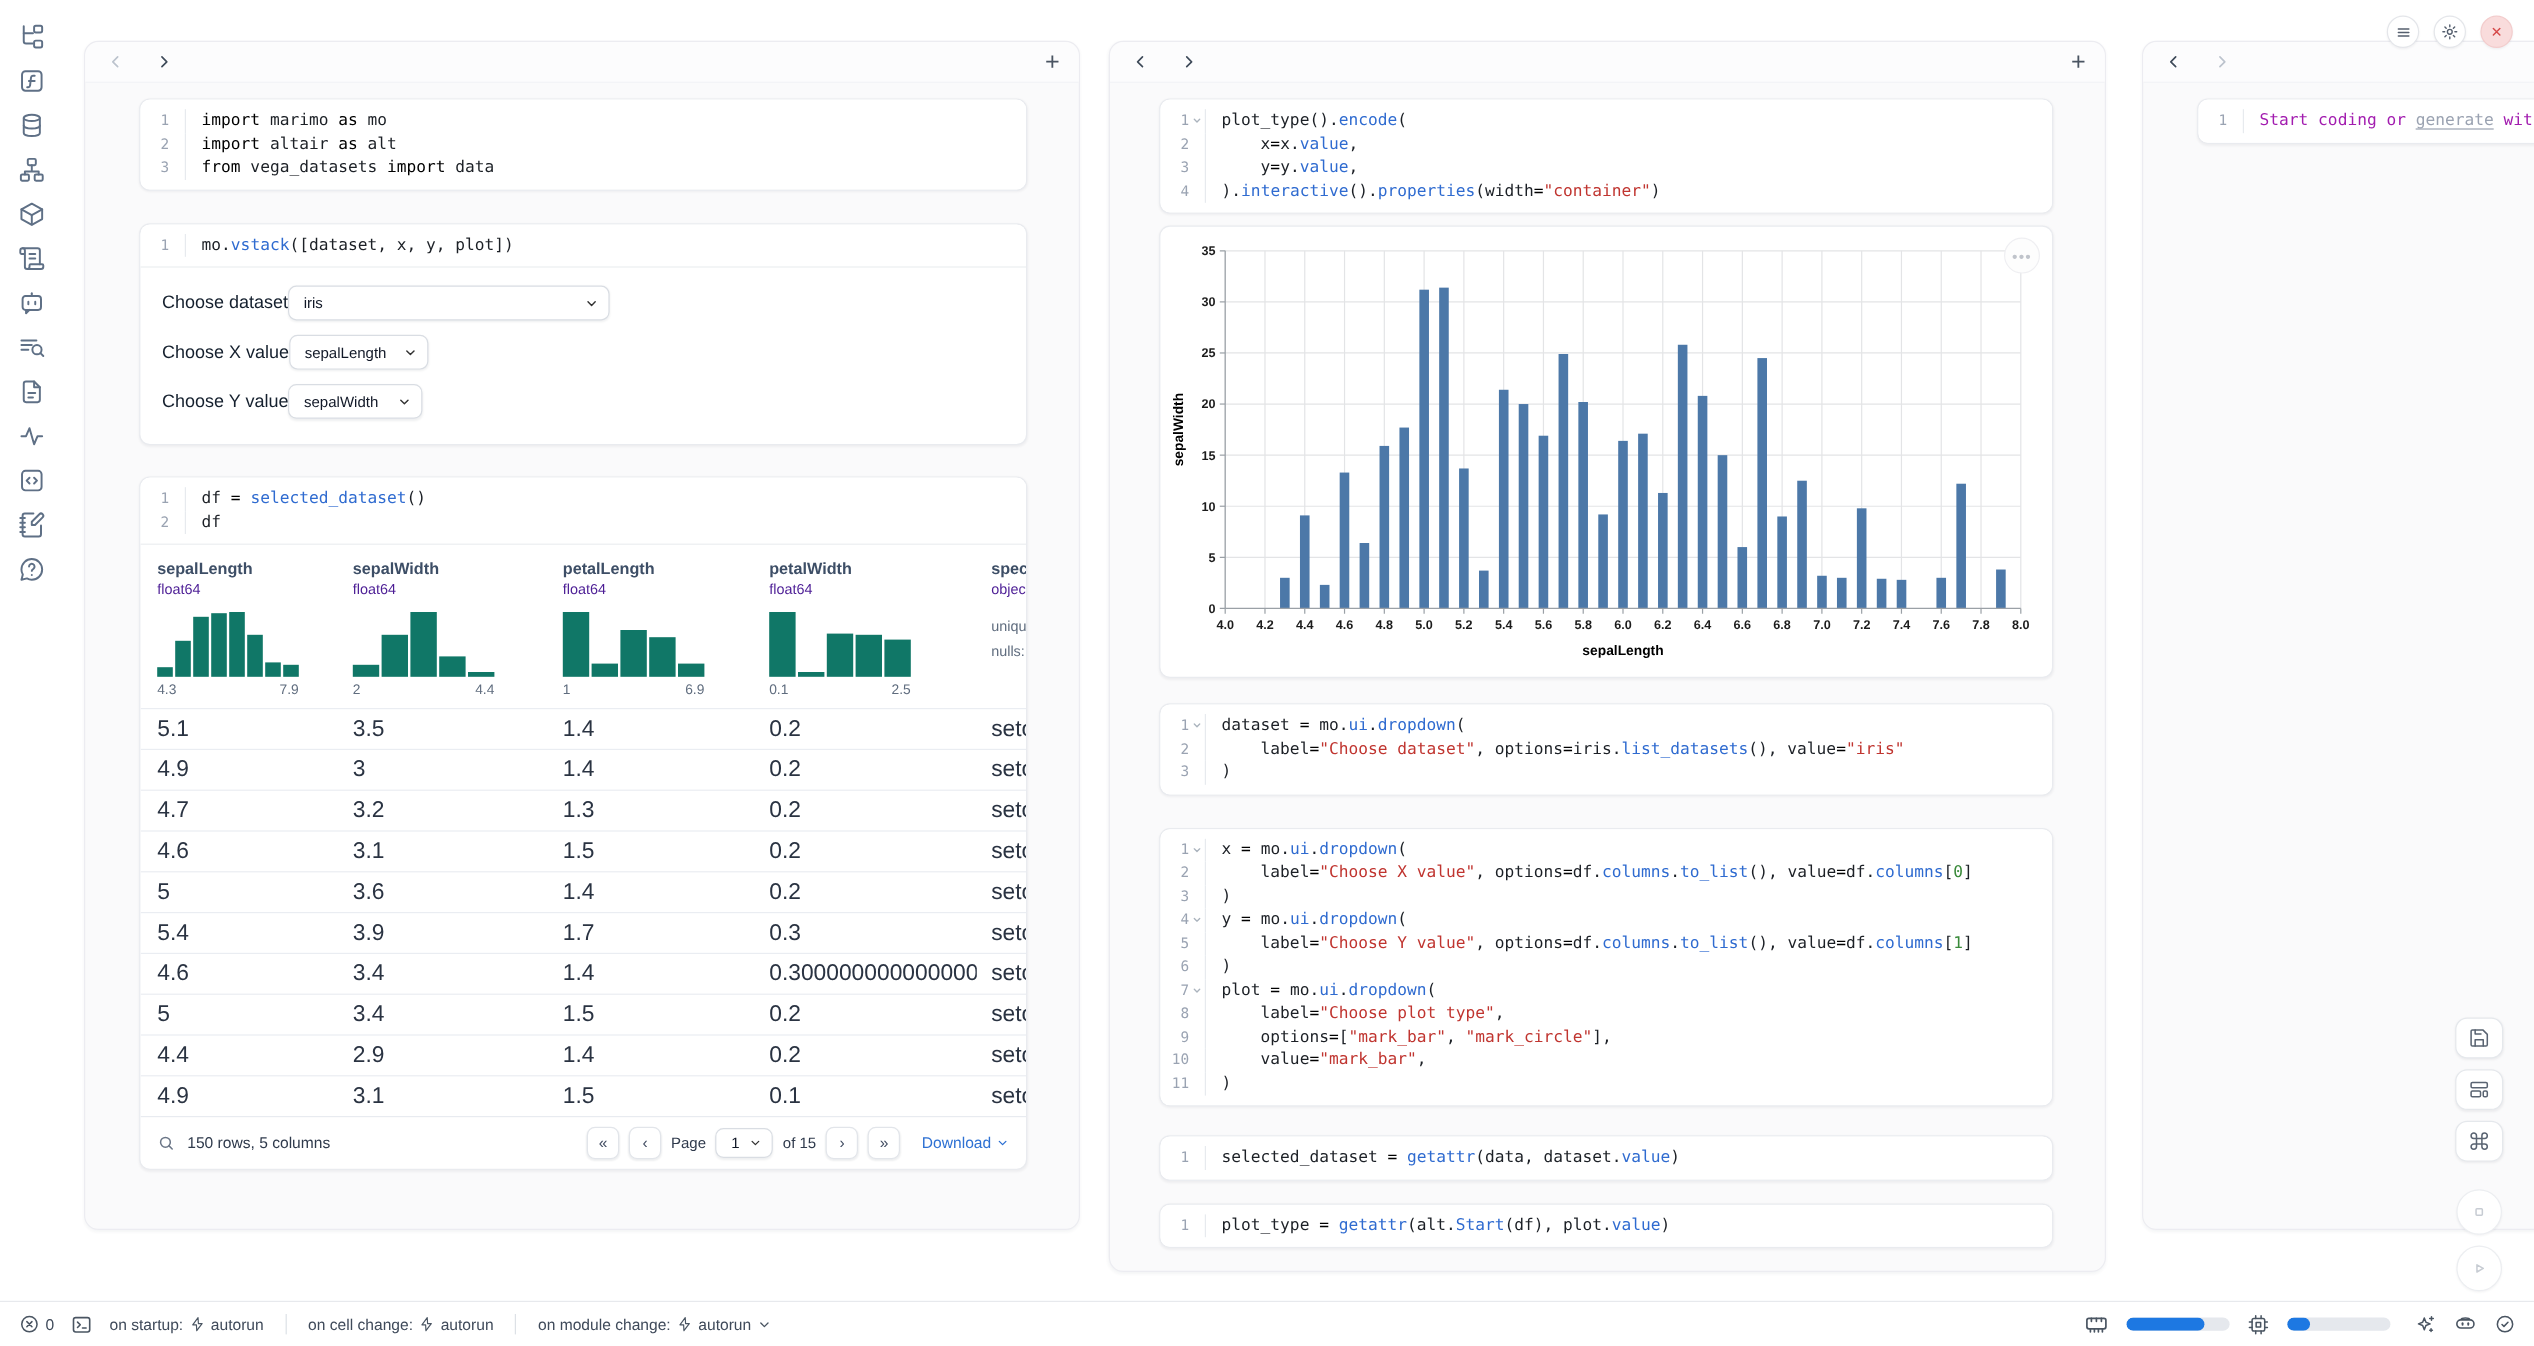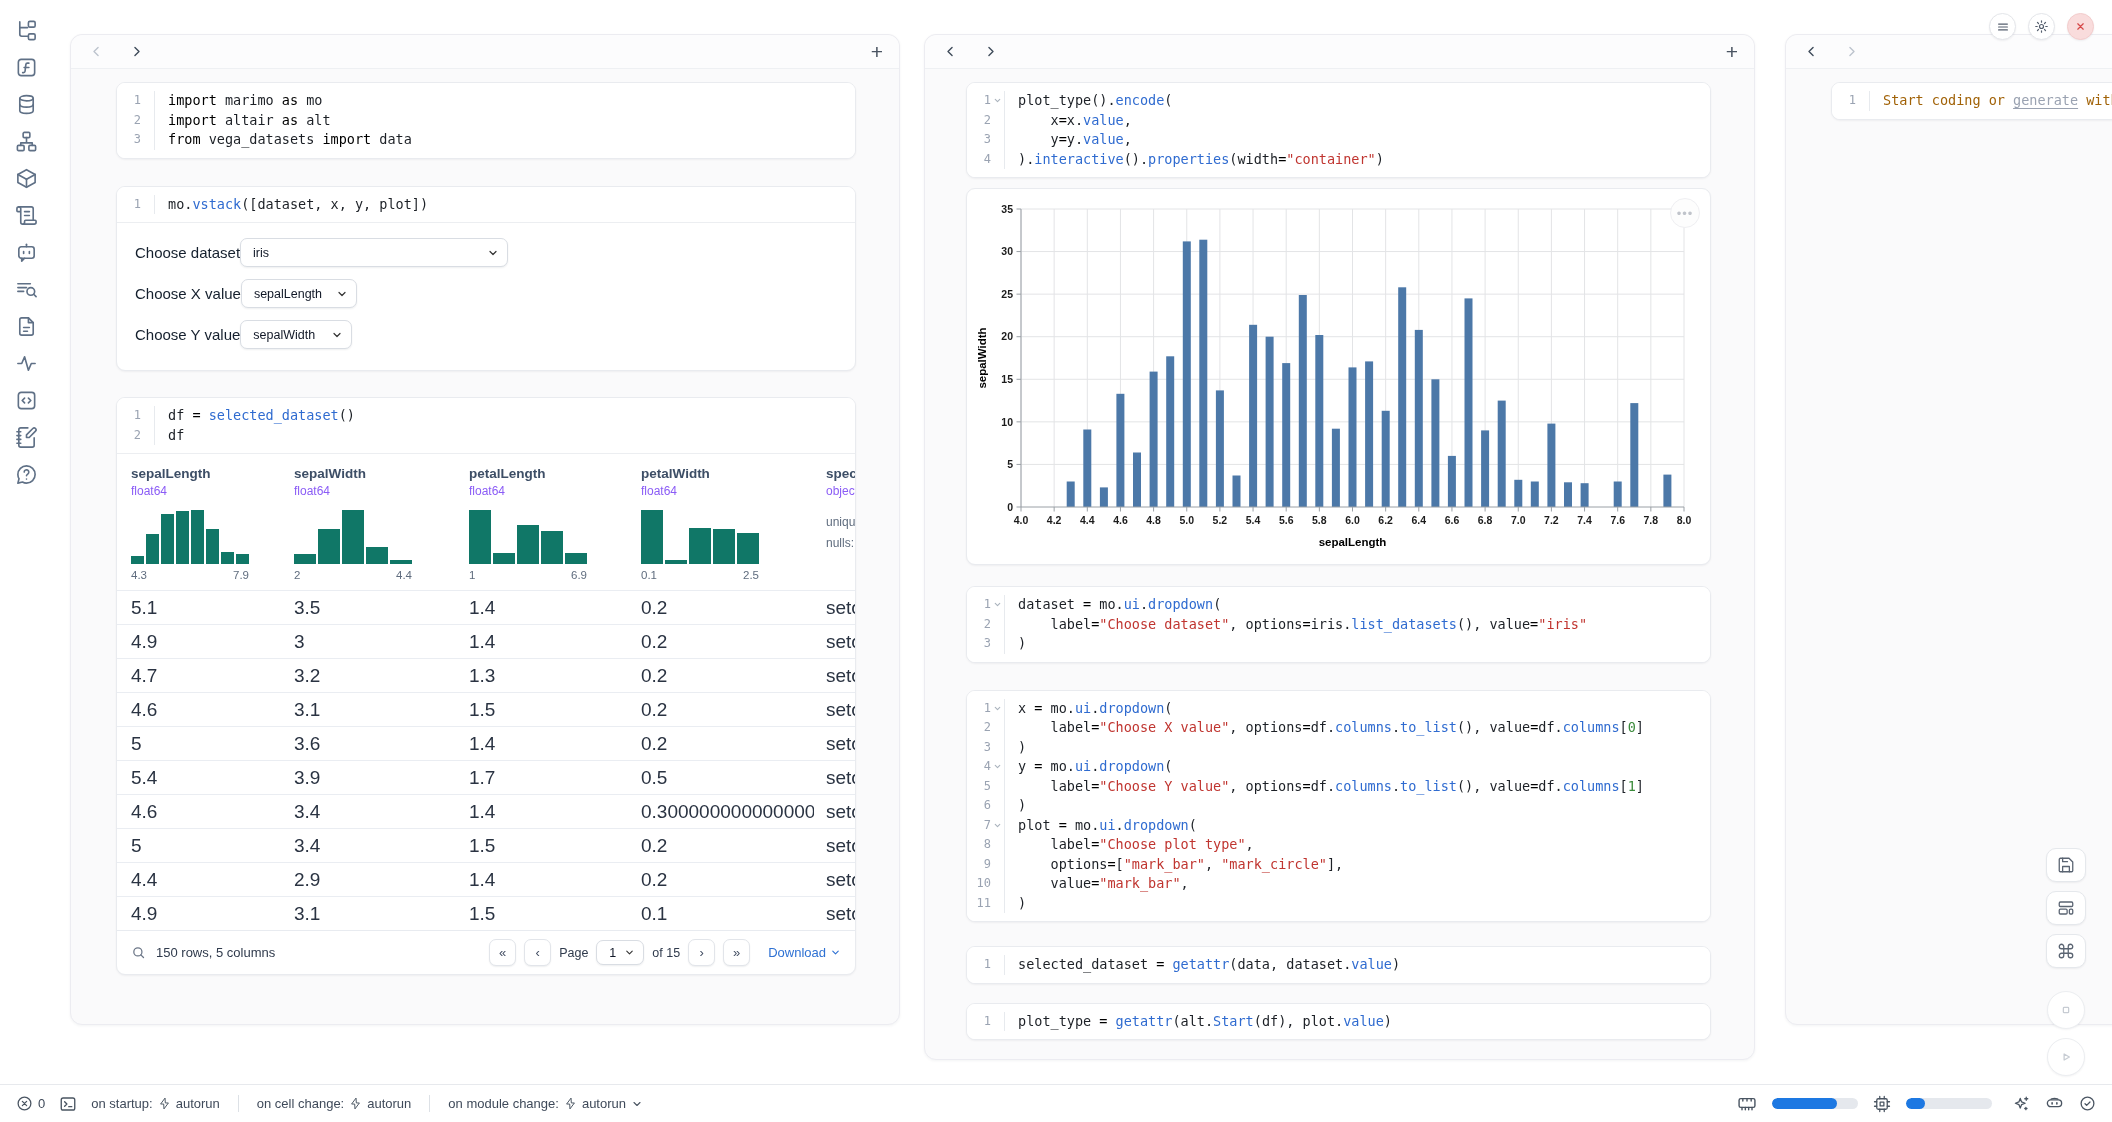--- a/index.html
+++ b/index.html
@@ -39,21 +39,21 @@
   .form-row { display:flex; align-items:center; font-size:15px; color:#15202e; }
   .sel { height:29px; border:1px solid #d9dde3; border-radius:7px; background:#fff;
     box-shadow:0 1px 2px rgba(15,23,42,.07); display:flex; align-items:center;
     justify-content:space-between; padding:0 8px 0 12px; font-size:12.5px; color:#111827; cursor:pointer; }
   .sel svg { color:#333; }
   
   .table-area { width:738px; overflow:hidden; }
   .thead { display:flex; padding:12px 0 0 2px; }
   .thcol { padding:0 12px; flex:none; overflow:hidden; white-space:nowrap; }
   .th-name { font-size:13.5px; font-weight:bold; color:#3d4e66; }
-  .th-dtype { font-size:12px; color:#8b5cf6; margin-top:3px; }
+  .th-dtype { font-size:12px; color:#4c1d95; margin-top:3px; }
   .hist { height:54px; width:118px; margin-top:12px; display:flex; align-items:flex-end; gap:1.5px; }
   .hist .hbar { flex:1; background:#107767; }
   .th-range { width:118px; display:flex; justify-content:space-between; font-size:11.5px; color:#5f6c7e; margin:5px 0 9px; }
   .th-meta { font-size:12px; color:#5f6c7e; margin-top:14px; line-height:1.75; }
   .trow { display:flex; border-top:1px solid #eaedf2; height:34px; align-items:center;
     font-size:19px; color:#2a3342; padding-left:2px; }
   .tcell { padding:0 12px; overflow:hidden; white-space:nowrap; flex:none; }
   .tfooter { height:44px; border-top:1px solid #e8ebf0; display:flex; align-items:center; padding:0 14px; }
   .tf-search { color:#6b7687; display:flex; }
   .tf-summary { font-size:13px; color:#2f3a4c; margin-left:10px; }
@@ -63,21 +63,21 @@
     display:flex; align-items:center; justify-content:center; cursor:pointer; }
   .pg-text { font-size:12.5px; color:#2f3a4c; }
   .pg-sel { width:48px; height:25px; }
   .download { color:#2e71d3; font-size:13px; display:flex; align-items:center; gap:4px; cursor:pointer; margin-left:10px; }
   
   .chart-cell { position:relative; width:745px; height:377px; padding:12px 8px; }
   .chart-dots { position:absolute; top:9px; right:10px; width:30px; height:30px; border-radius:50%;
     border:1px solid #efeff2; background:#fdfdfd; color:#c0c4cb; display:flex; align-items:center;
     justify-content:center; font-size:13px; letter-spacing:1px; cursor:pointer; }
   
-  .ph-pre, .ph-post { color:#a16207; } .ph-link { color:#9aa2b1; text-decoration:underline; text-underline-offset:3px; cursor:pointer; }
+  .ph-pre, .ph-post { color:#a21caf; } .ph-link { color:#9aa2b1; text-decoration:underline; text-underline-offset:3px; cursor:pointer; }
   
   .circ-btns { position:absolute; top:13px; left:1989px; display:flex; gap:12px; }
   .circ { width:27px; height:27px; border-radius:50%; background:#fff; border:1px solid #e4e6ea;
     box-shadow:0 1px 2px rgba(15,23,42,.06); display:flex; align-items:center; justify-content:center;
     color:#555f6e; cursor:pointer; }
   .circ.close { background:#f9dcdc; border-color:#f3cccc; color:#d64949; }
   
   .float-btns { position:absolute; left:2046px; top:848px; display:flex; flex-direction:column; align-items:center; gap:9px; }
   .fbtn { width:40px; height:34px; border-radius:10px; border:1px solid #e5e8ec; background:#fff;
     box-shadow:0 1px 2px rgba(15,23,42,.06); color:#5a6472; display:flex; align-items:center; justify-content:center; cursor:pointer; }
@@ -384,21 +384,21 @@
               <div class="tcell" style="width:163px">5</div>
               <div class="tcell" style="width:175px">3.6</div>
               <div class="tcell" style="width:172px">1.4</div>
               <div class="tcell" style="width:185px">0.2</div>
               <div class="tcell" style="width:120px">setosa</div>
             </div>
             <div class="trow">
               <div class="tcell" style="width:163px">5.4</div>
               <div class="tcell" style="width:175px">3.9</div>
               <div class="tcell" style="width:172px">1.7</div>
-              <div class="tcell" style="width:185px">0.5</div>
+              <div class="tcell" style="width:185px">0.3</div>
               <div class="tcell" style="width:120px">setosa</div>
             </div>
             <div class="trow">
               <div class="tcell" style="width:163px">4.6</div>
               <div class="tcell" style="width:175px">3.4</div>
               <div class="tcell" style="width:172px">1.4</div>
               <div class="tcell" style="width:185px">0.30000000000000004</div>
               <div class="tcell" style="width:120px">setosa</div>
             </div>
             <div class="trow">

